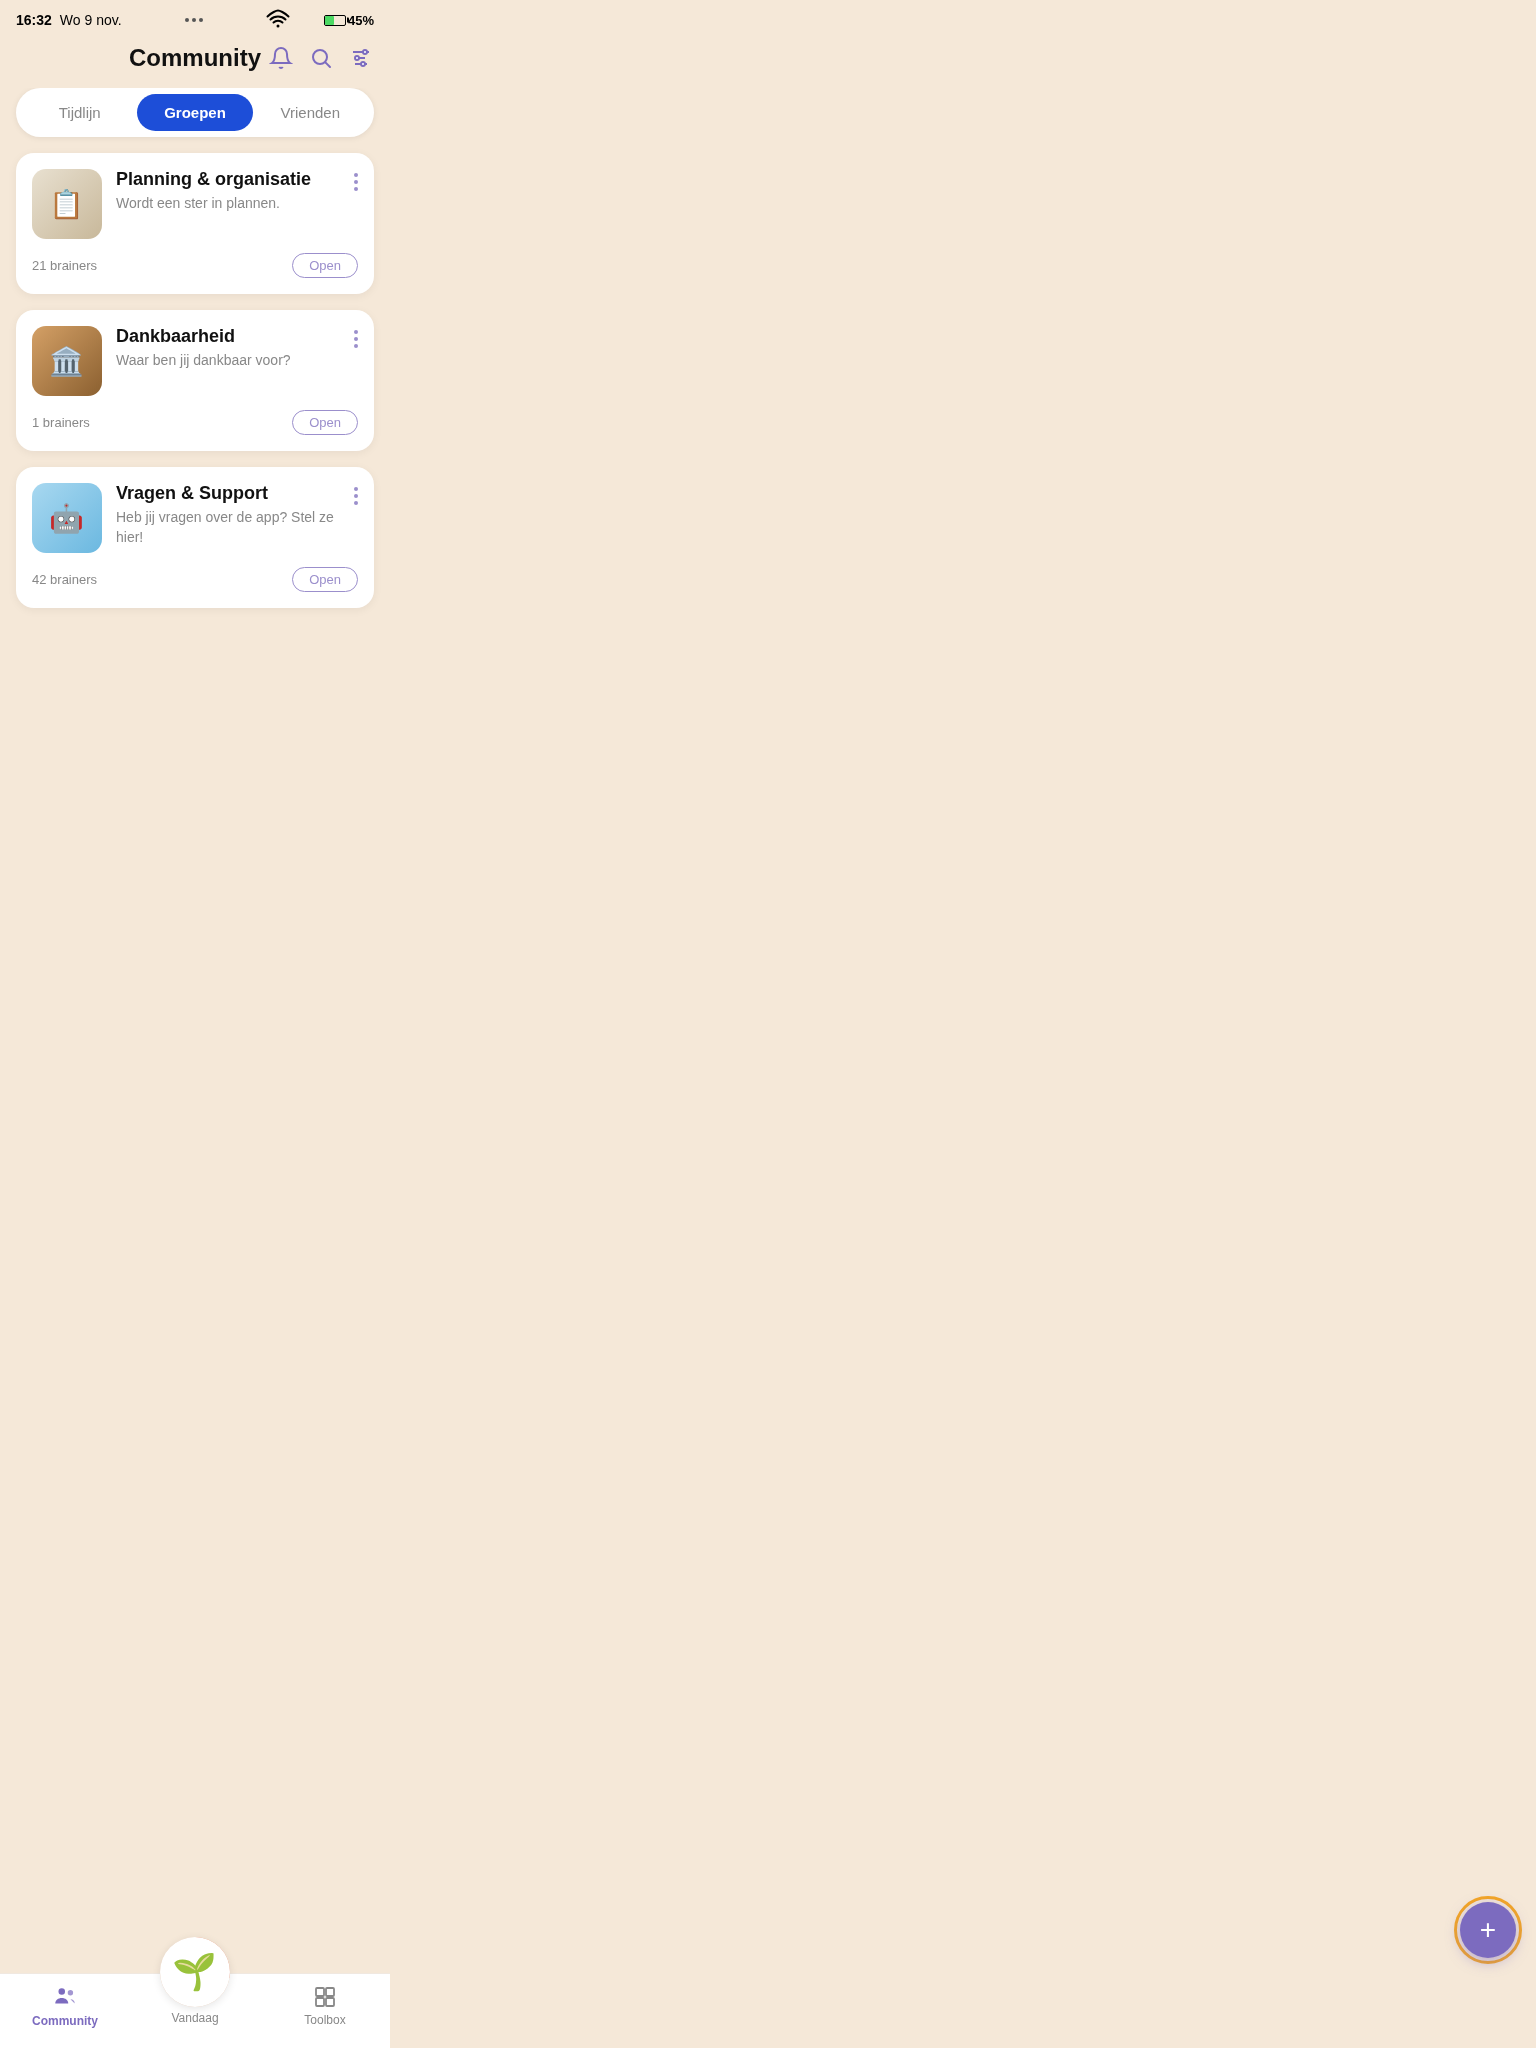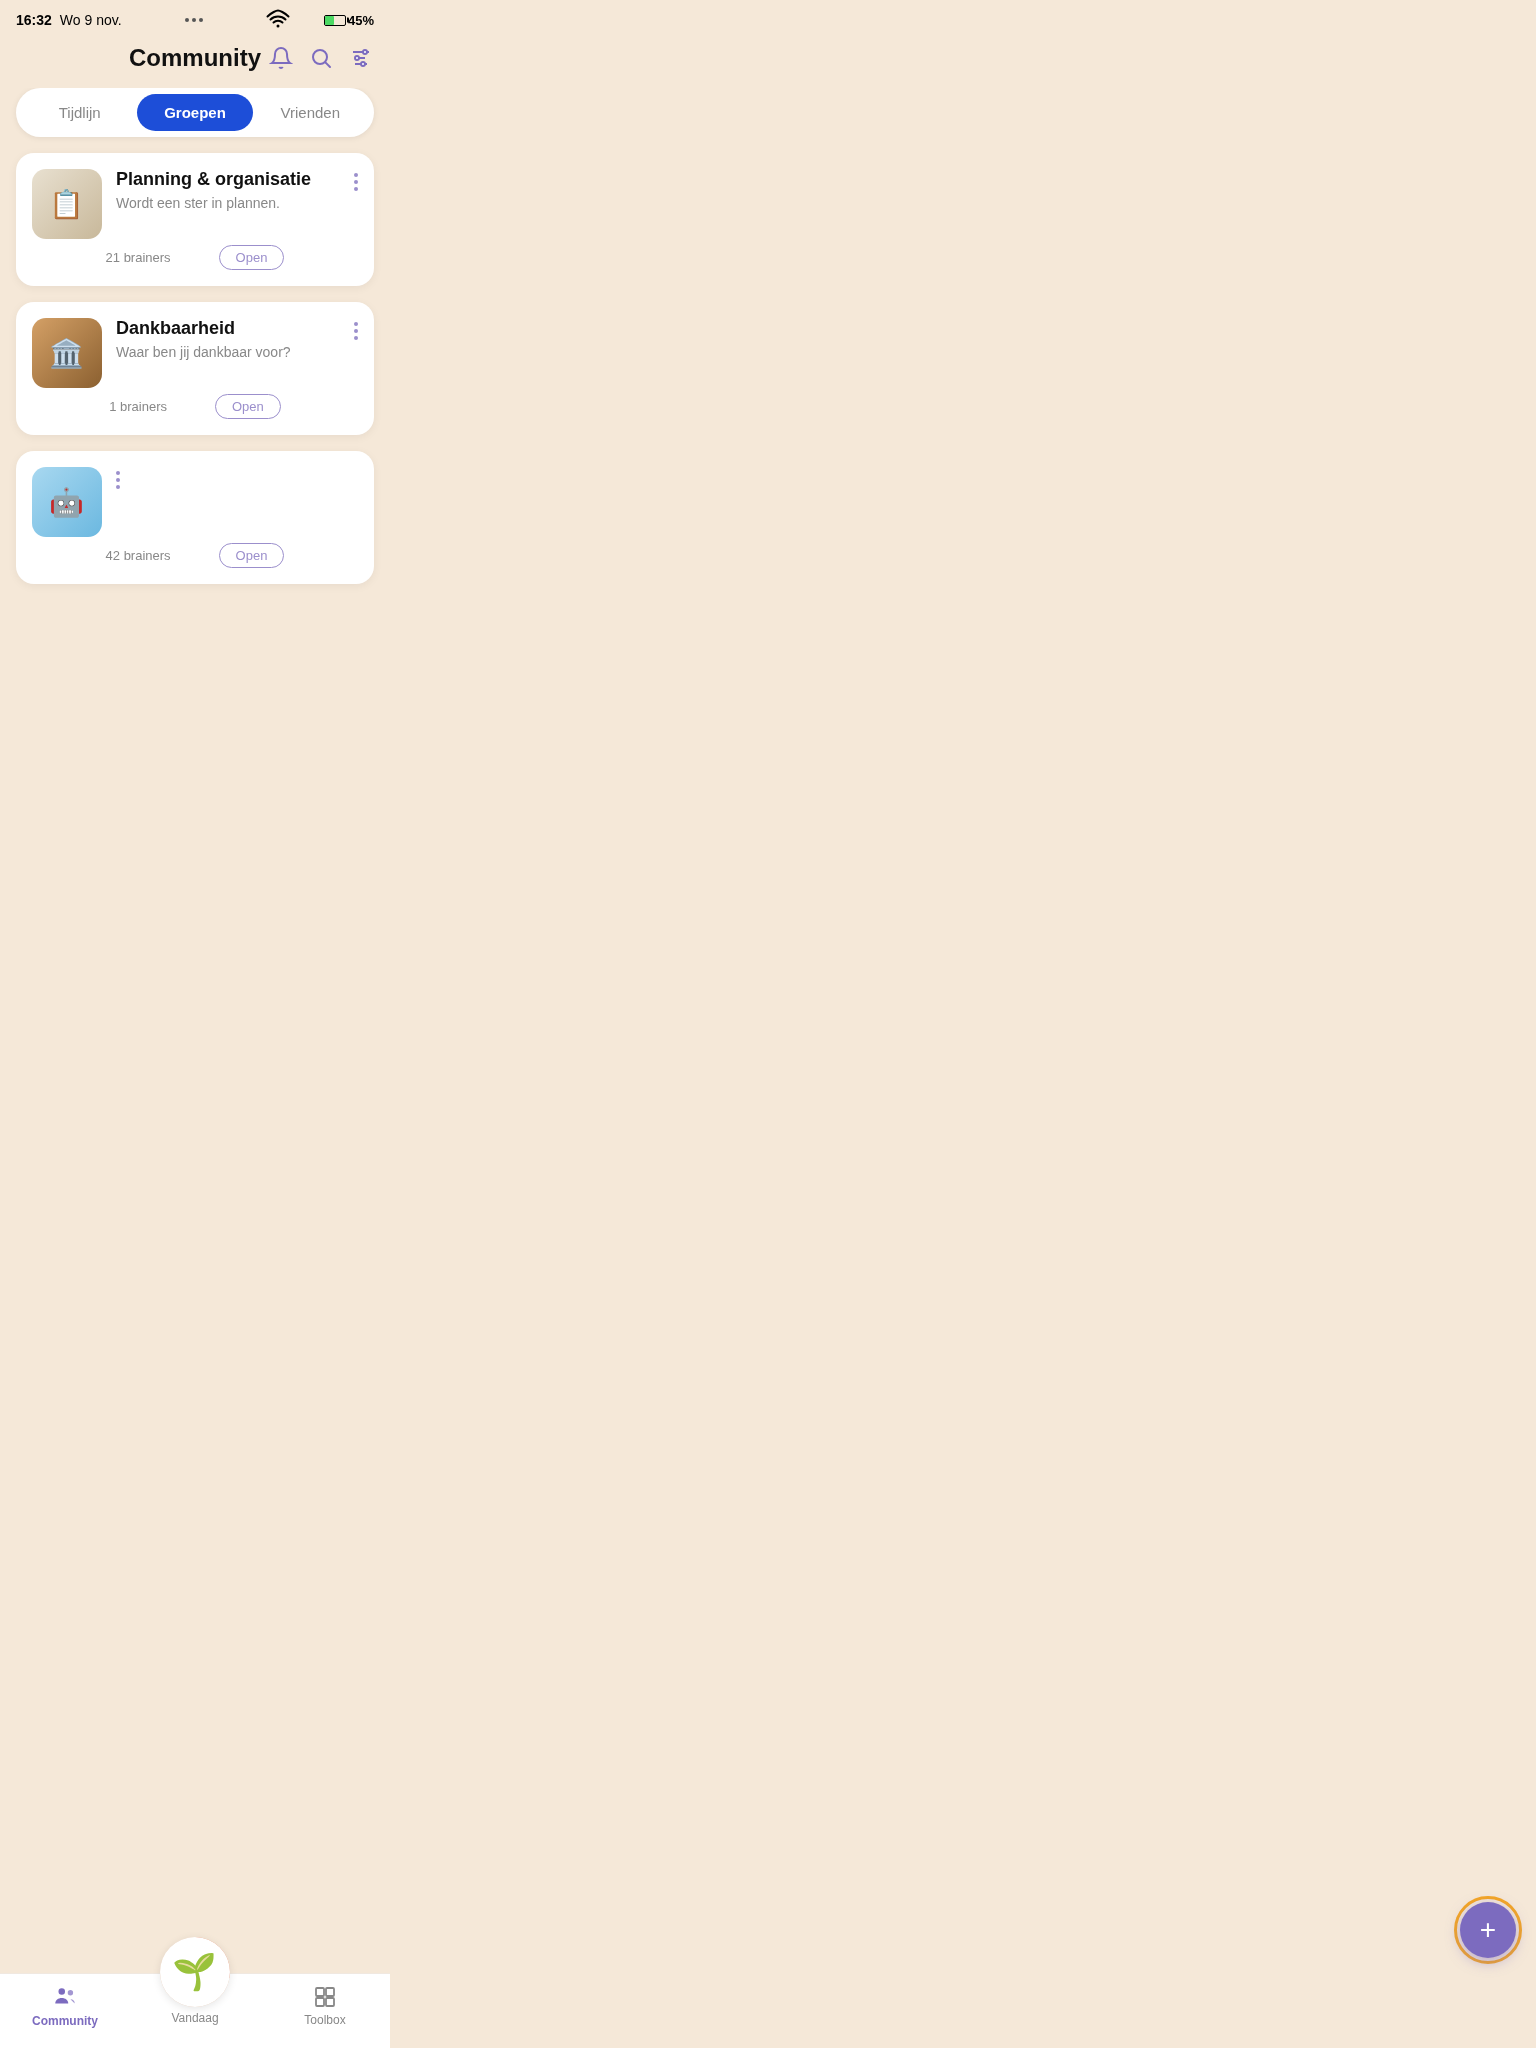--- a/index.html
+++ b/index.html
@@ -242,23 +242,23 @@
 
     .group-menu-dot {
       width: 4px;
       height: 4px;
       background: #9b8fcc;
       border-radius: 50%;
     }
 
     .group-card-bottom {
       display: flex;
-      justify-content: center;
-      align-items: center;
-      margin-top: 4px;
+      justify-content: space-between;
+      align-items: center;
+      margin-top: 12px;
       padding-top: 2px;
       gap: 48px;
     }
 
     .group-brainers {
       font-size: 13px;
       color: #888;
     }
 
     .open-badge {
@@ -498,20 +498,24 @@
       <span class="group-brainers">1 brainers</span>
       <div class="open-badge">Open</div>
     </div>
   </div>
 
   <div class="group-card">
     <div class="group-card-top">
       <div class="group-avatar group-avatar-support">
         <span style="font-size:28px;">🤖</span>
       </div>
+      <div class="group-info">
+        <div class="group-name">Vragen &amp; Support</div>
+        <div class="group-desc">Heb jij vragen over de app? Stel ze hier!</div>
+      </div>
       <div class="group-menu">
         <div class="group-menu-dot"></div>
         <div class="group-menu-dot"></div>
         <div class="group-menu-dot"></div>
       </div>
     </div>
     <div class="group-card-bottom">
       <span class="group-brainers">42 brainers</span>
       <div class="open-badge">Open</div>
     </div>

